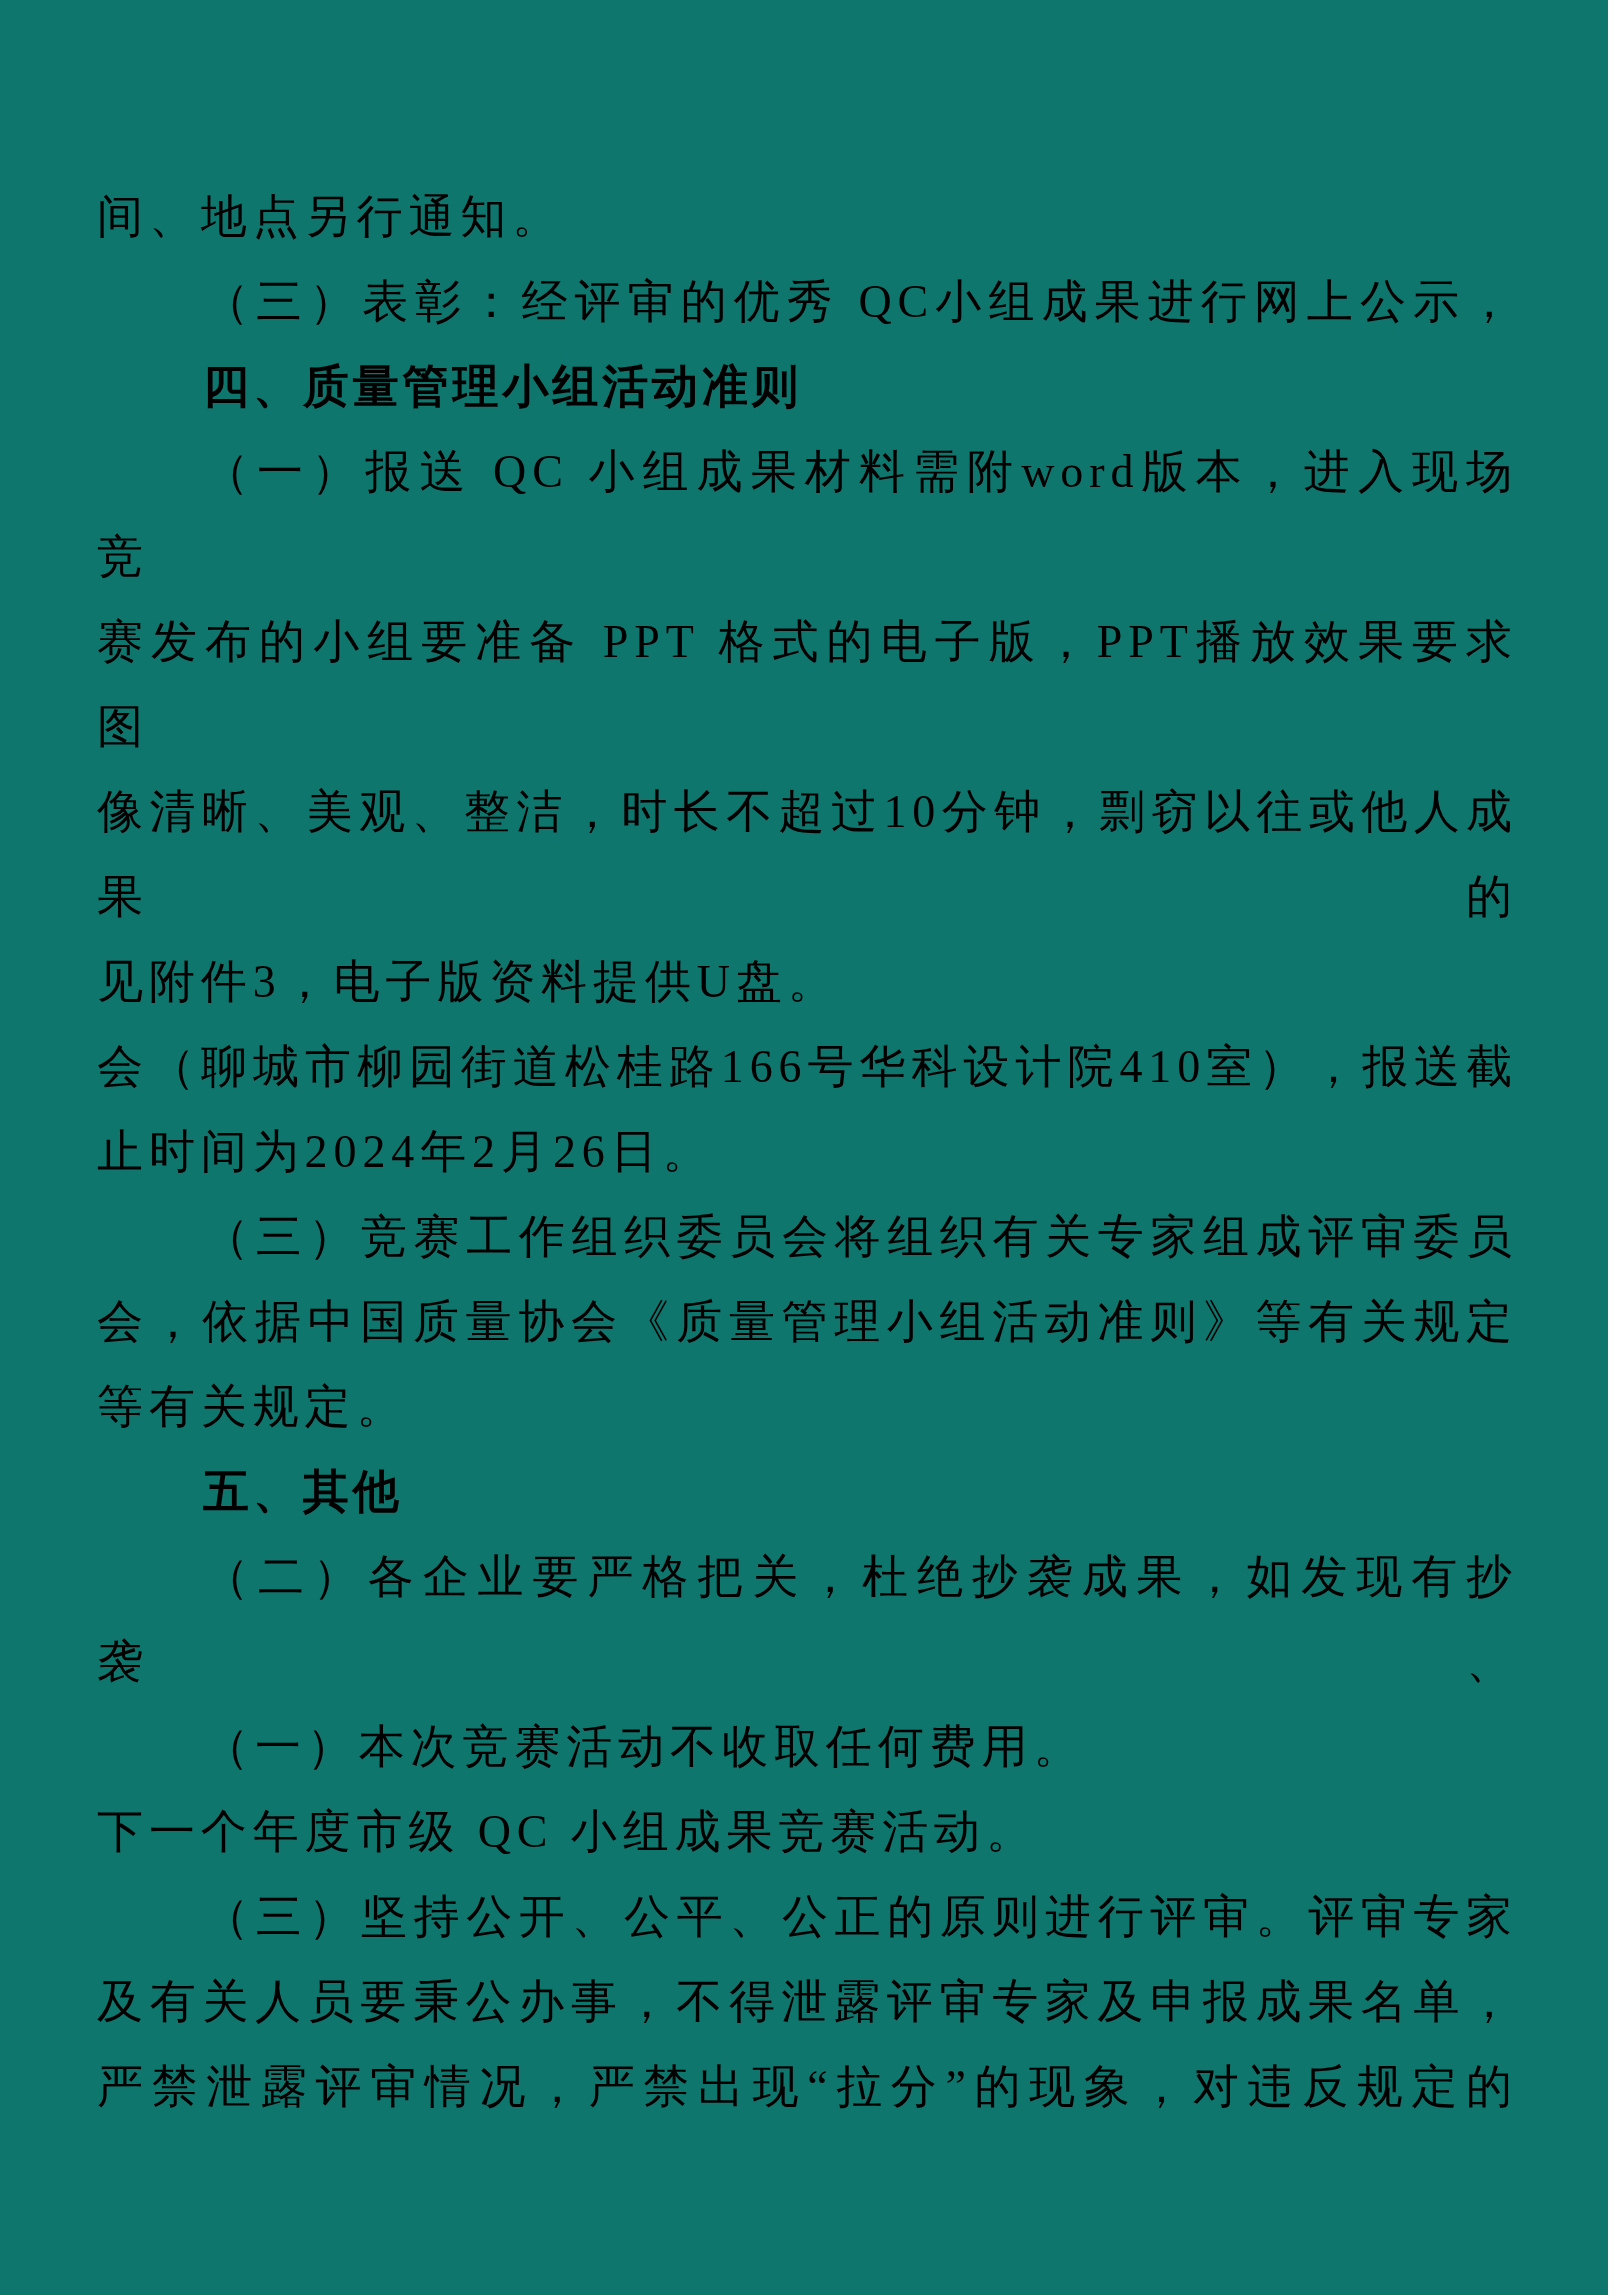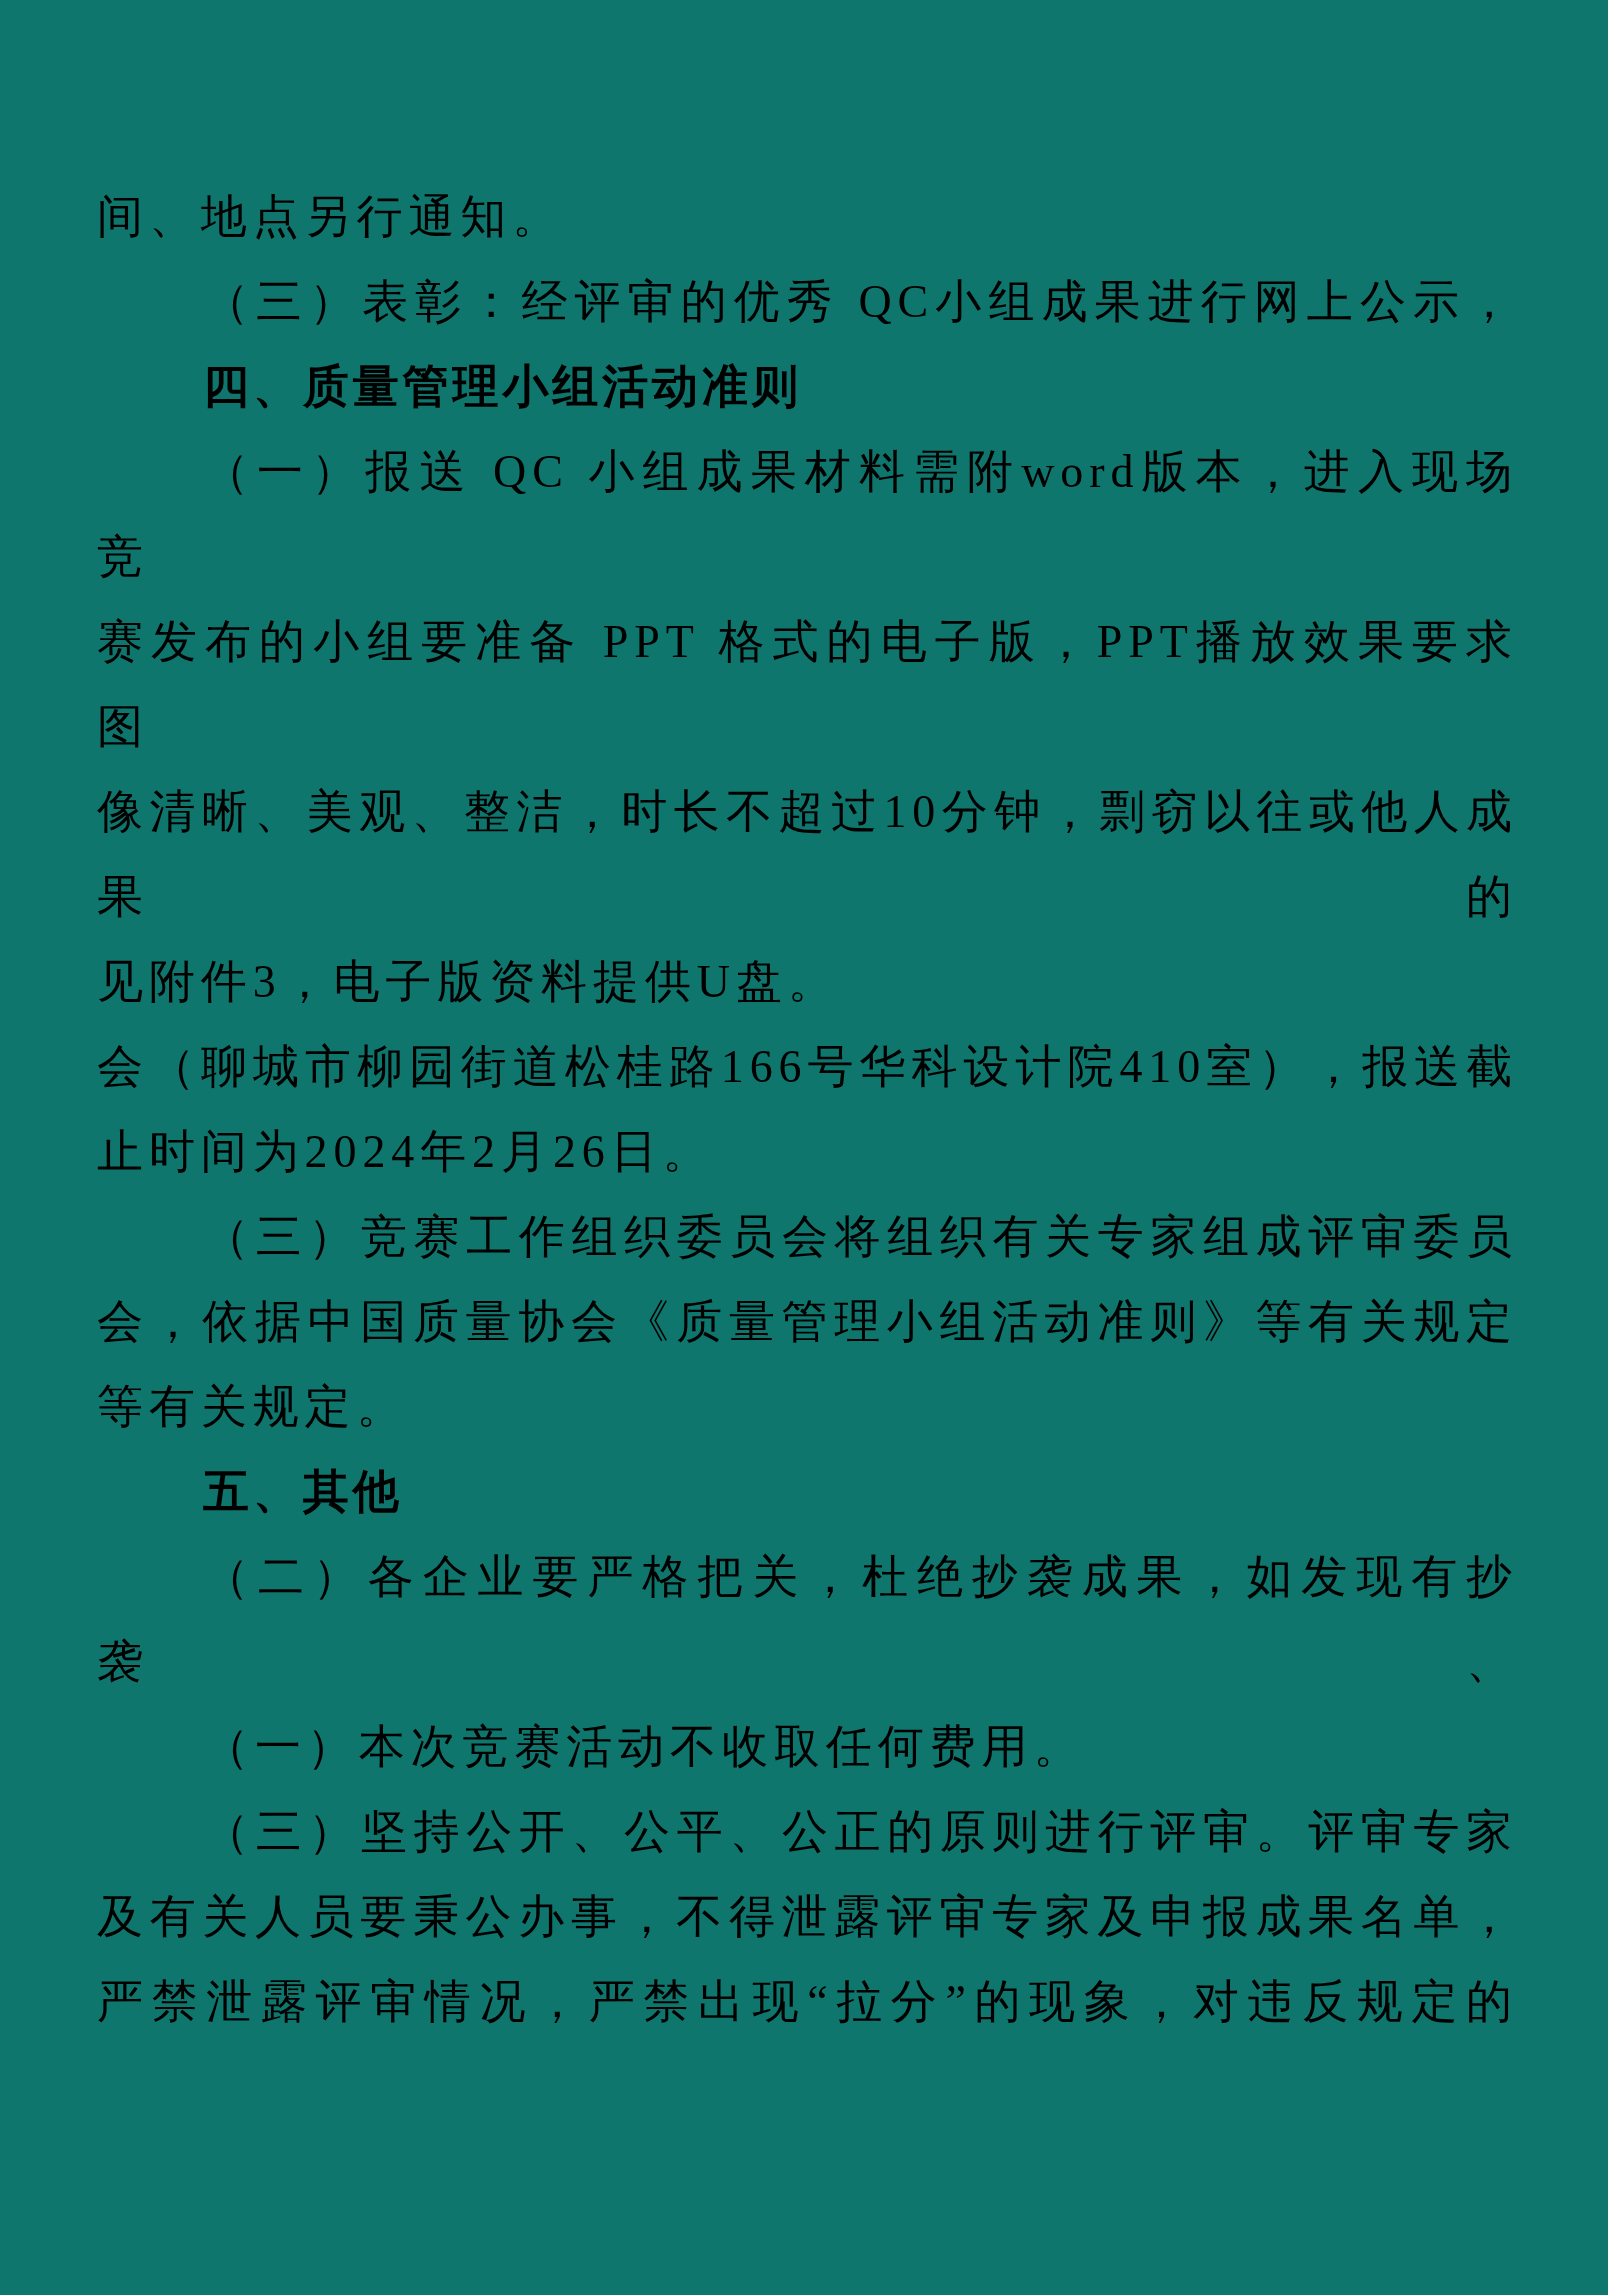--- a/index.html
+++ b/index.html
@@ -53,17 +53,18 @@
   <p class="ln full">像清晰、美观、整洁，时长不超过10分钟，剽窃以往或他人成果的</p>
   <p class="ln">见附件3，电子版资料提供U盘。</p>
   <p class="ln full">会（聊城市柳园街道松桂路166号华科设计院410室），报送截</p>
   <p class="ln">止时间为2024年2月26日。</p>
   <p class="ln ind full">（三）竞赛工作组织委员会将组织有关专家组成评审委员</p>
   <p class="ln full">会，依据中国质量协会《质量管理小组活动准则》等有关规定</p>
   <p class="ln">等有关规定。</p>
   <p class="ln ind h">五、其他</p>
   <p class="ln ind full">（二）各企业要严格把关，杜绝抄袭成果，如发现有抄袭、</p>
   <p class="ln ind">（一）本次竞赛活动不收取任何费用。</p>
+  <p class="ln">下一个年度市级 QC 小组成果竞赛活动。</p>
   <p class="ln ind full">（三）坚持公开、公平、公正的原则进行评审。评审专家</p>
   <p class="ln full">及有关人员要秉公办事，不得泄露评审专家及申报成果名单，</p>
   <p class="ln full">严禁泄露评审情况，严禁出现“拉分”的现象，对违反规定的</p>
 </div>
 
 
 </body></html>

